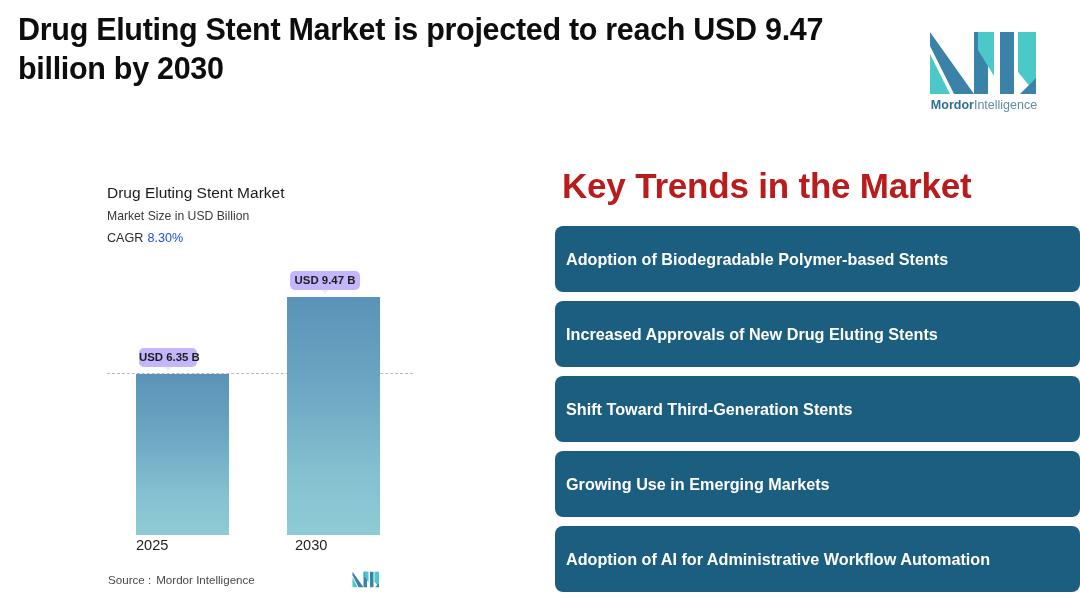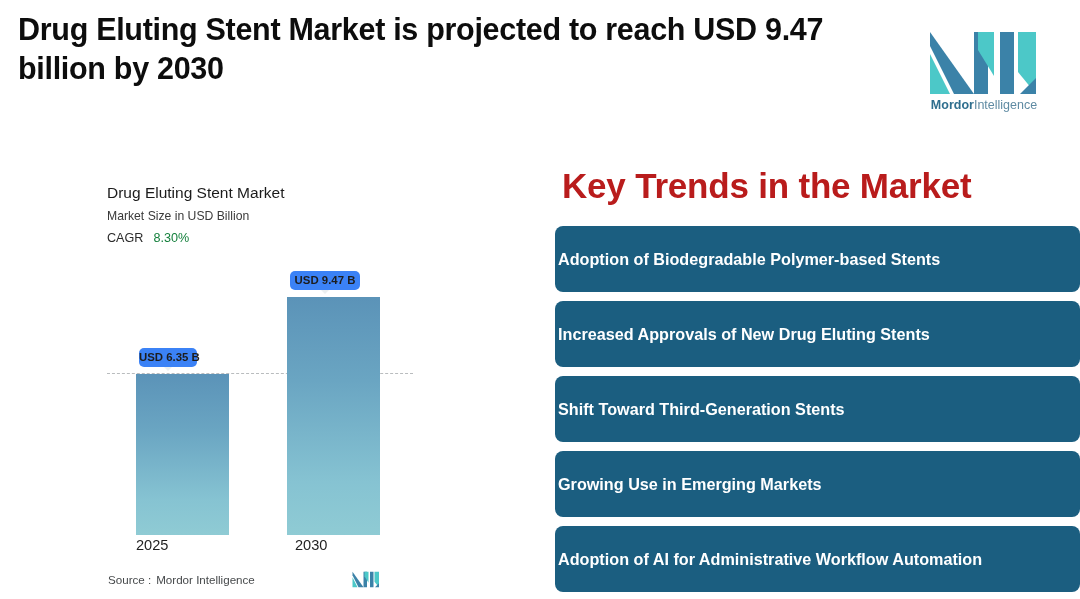--- a/index.html
+++ b/index.html
@@ -74,21 +74,21 @@
     color: #3a3a3a;
     white-space: nowrap;
   }
   .chart-cagr {
     position: absolute;
     left: 107px; top: 81px;
     font-size: 12.6px;
     color: #2b2b2b;
     white-space: nowrap;
   }
-  .chart-cagr .cagr-value { color: #15803d; margin-left: 10px; }
+  .chart-cagr .cagr-value { color: #1d4ed8; margin-left: 4px; }
 
   .plot {
     position: absolute;
     left: 0; top: 0;
     width: 540px; height: 449px;
   }
   .dashline {
     position: absolute;
     left: 107px;
     top: 223px;
@@ -98,21 +98,21 @@
   }
   .bar {
     position: absolute;
     background: linear-gradient(to bottom, #5b93b8 0%, #6aa5c2 35%, #86c3d2 78%, #8fcbd4 100%);
   }
   .bar-2025 { left: 136px; width: 93px; top: 224px; height: 161px; }
   .bar-2030 { left: 287px; width: 93px; top: 147px; height: 238px; }
 
   .pill {
     position: absolute;
-    background: #3b82f6;
+    background: #c4b5fd;
     border-radius: 5px;
     height: 19px;
     line-height: 19px;
     padding: 0 9px;
     font-size: 11.4px;
     font-weight: bold;
     color: #1d1d1d;
     white-space: nowrap;
     text-align: center;
   }
@@ -174,21 +174,21 @@
     left: 0; top: 76px;
     width: 525px;
   }
   .trend-card {
     background: #1b5e80;
     border-radius: 8px;
     color: #ffffff;
     font-size: 16.2px;
     font-weight: bold;
     line-height: 24px;
-    padding: 0 3px;
+    padding: 0 11px;
     margin-bottom: 9px;
     min-height: 66px;
     display: flex;
     align-items: center;
     box-sizing: border-box;
   }
 </style>
 </head>
 <body>
 

